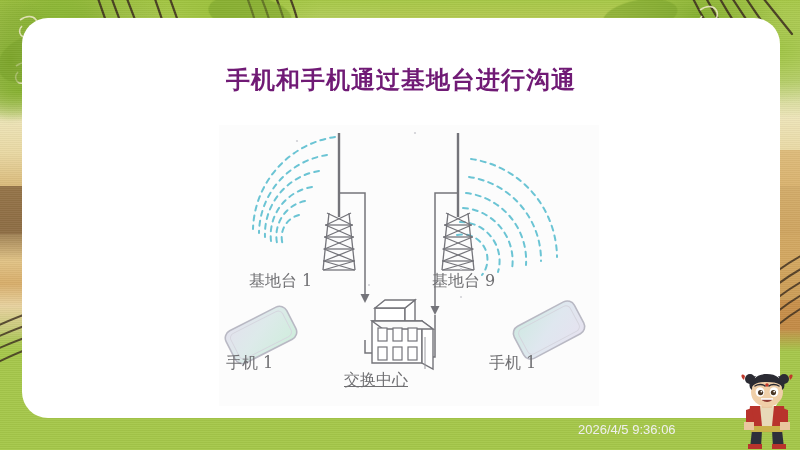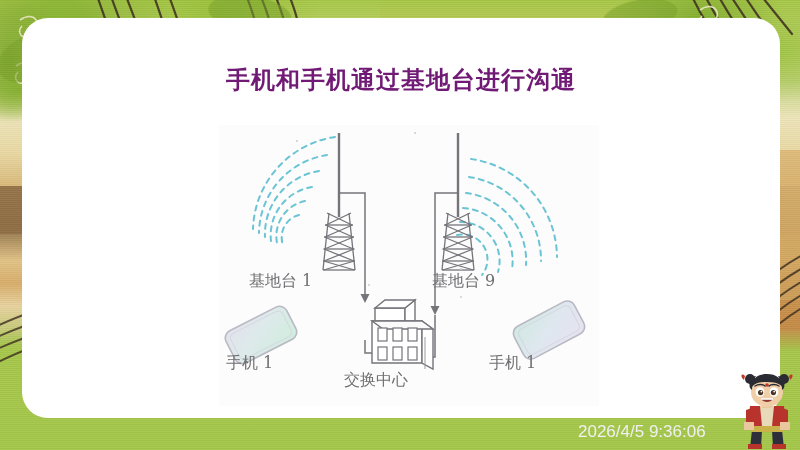--- a/index.html
+++ b/index.html
@@ -136,29 +136,29 @@
     position: absolute;
     color: #6f6f72;
     font-family: "DejaVu Serif", "Liberation Serif", serif;
     font-size: 16px;
     white-space: nowrap;
   }
   .lbl-bs1 { left: 30px;  top: 146px; }
   .lbl-bs2 { left: 213px; top: 146px; }
   .lbl-ph1 { left: 7px;  top: 228px; }
   .lbl-ph2 { left: 270px; top: 228px; }
-  .lbl-sw  { left: 125px; top: 245px; }
+  .lbl-sw  { left: 125px; top: 245px; text-decoration: underline; }
 
   
   .timestamp {
     position: absolute;
     left: 556px;
     top: 404px;
     color: #efefef;
-    font-size: 17px;
+    font-size: 13px;
     font-family: "Liberation Sans", sans-serif;
     white-space: nowrap;
   }
 
   
   .mascot {
     position: absolute;
     left: 736px;
     top: 372px;
     width: 62px;

